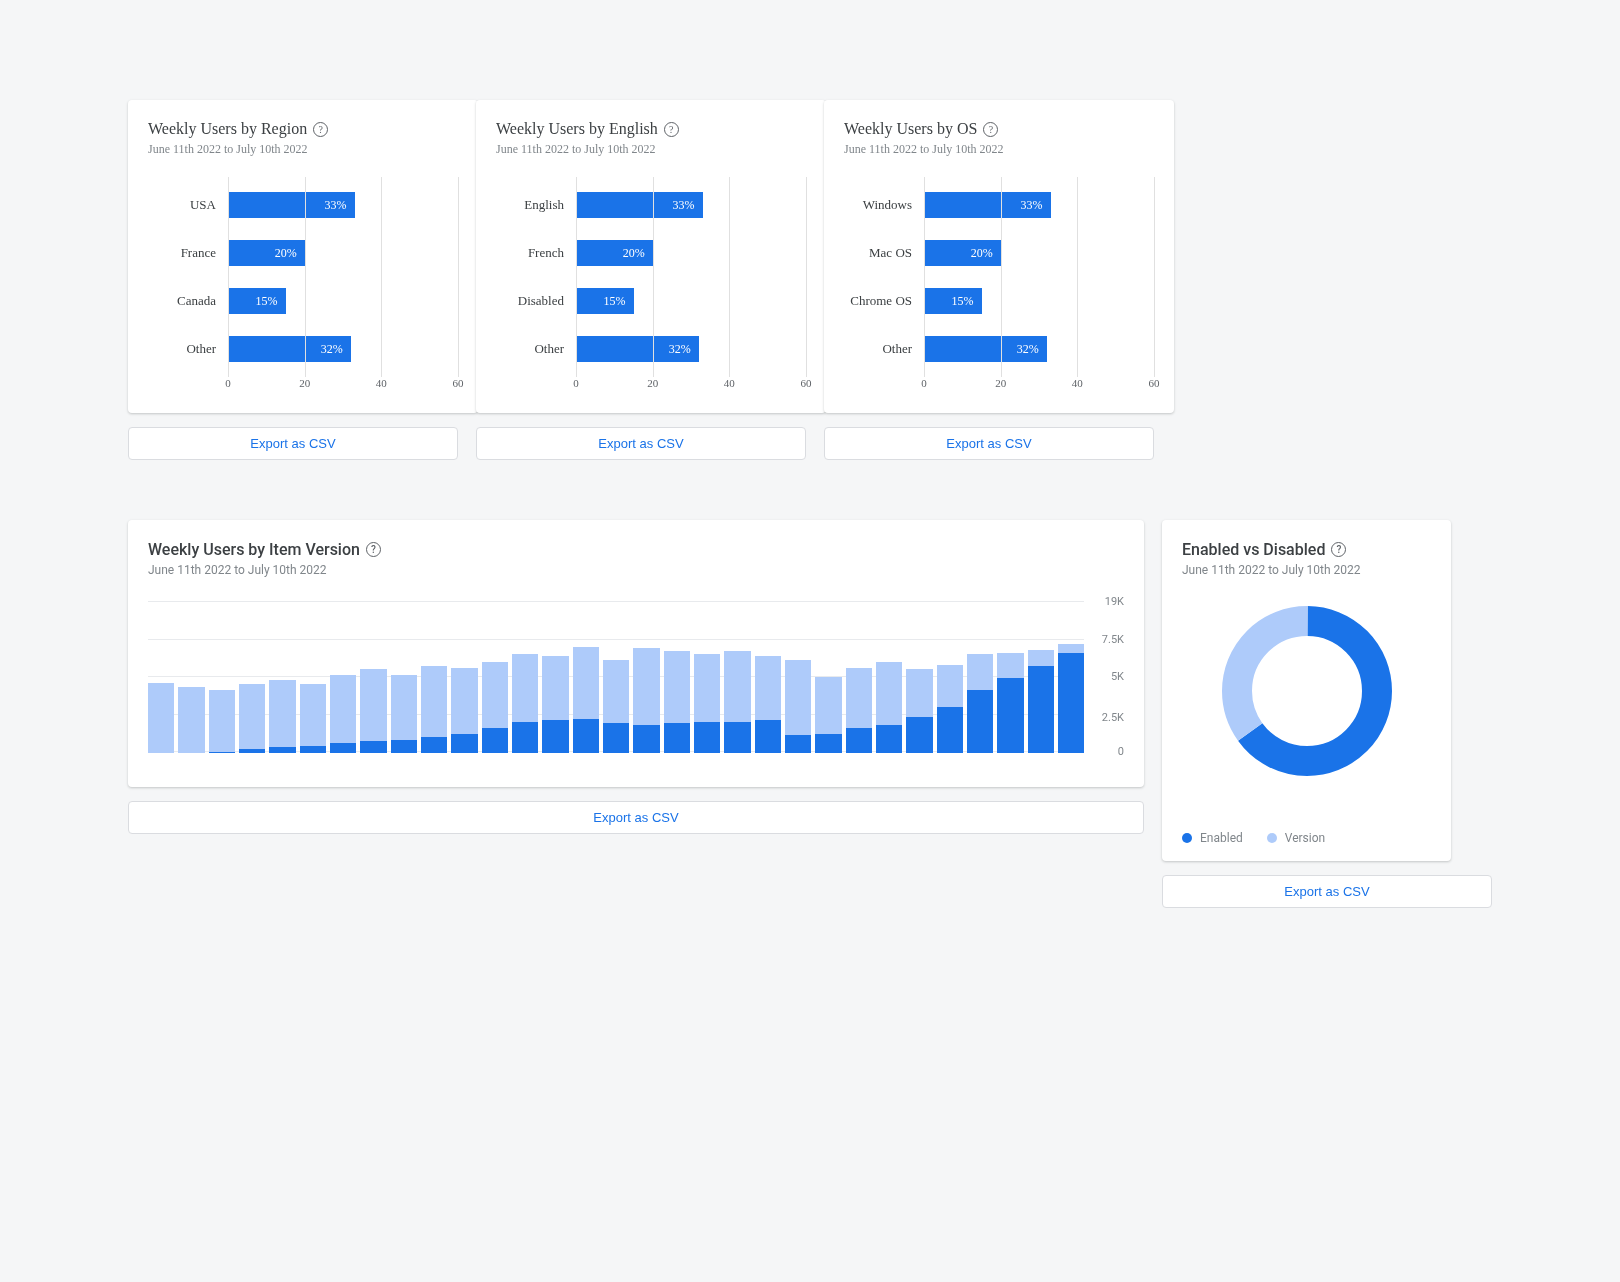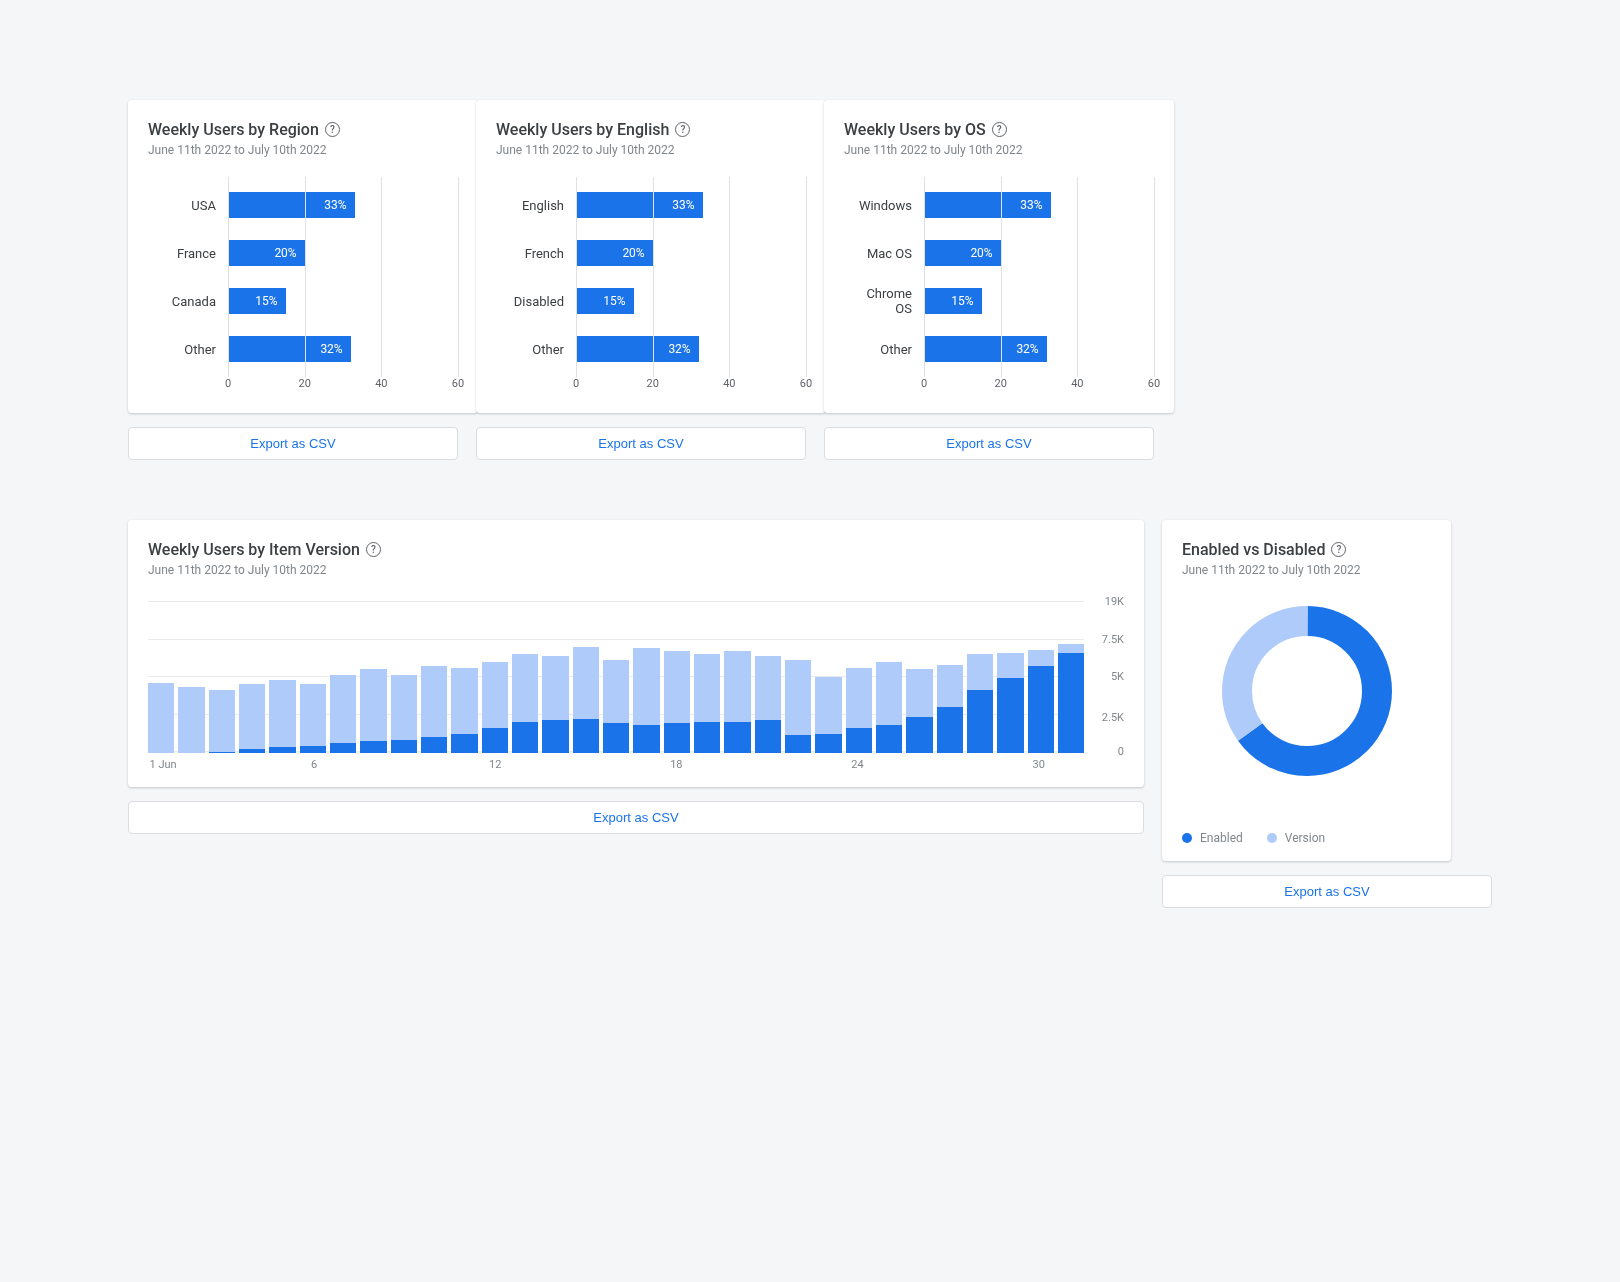--- a/index.html
+++ b/index.html
@@ -11,21 +11,21 @@
 }
 .dash { width: 1364px; }
 .row { display: flex; gap: 18px; margin-bottom: 60px; align-items:flex-start;}
 .card {
   background: #fff;
   border-radius: 4px;
   box-shadow: 0 1px 3px rgba(60,64,67,.15), 0 1px 2px rgba(60,64,67,.12);
   padding: 20px 20px 16px 20px;
   flex: 1 1 0;
 }
-.card.small { width: 350px; flex:0 0 auto; }
+.card.small { width: 350px; flex:0 0 auto;font-family:Liberation Serif, serif; }
 .card.wide { flex: 1 1 0; }
 .card.donut { width:289px; flex:0 0 auto; }
 .title { font-size: 16px; font-weight: 500; color: #3c4043; display:flex; align-items:center; gap:6px;}
 .subtitle { font-size: 12px; color: #80868b; margin-top: 4px; margin-bottom: 24px;}
 .help-icon {
   width: 15px; height: 15px; border: 1.2px solid #5f6368; border-radius: 50%;
   display:inline-flex; align-items:center; justify-content:center;
   font-size: 10px; color:#5f6368; font-weight:500;
 }
 
@@ -393,28 +393,20 @@
     </div>
               <div class="sbar">
       <div class="sbar-v1" style="height:16.5px"></div>
       <div class="sbar-v2" style="height:87px"></div>
     </div>
               <div class="sbar">
       <div class="sbar-v1" style="height:9px"></div>
       <div class="sbar-v2" style="height:100.5px"></div>
     </div>
             </div>
-            <div class="stacked-xaxis">
-              <div class="xlab" style="left:1.6129032258064515%">1 Jun</div>
-              <div class="xlab" style="left:17.741935483870968%">6</div>
-              <div class="xlab" style="left:37.096774193548384%">12</div>
-              <div class="xlab" style="left:56.451612903225815%">18</div>
-              <div class="xlab" style="left:75.80645161290323%">24</div>
-              <div class="xlab" style="left:95.16129032258065%">30</div>
-            </div>
           </div>
       </div>
       <button class="export-btn">Export as CSV</button>
     </div>
 
     <div class="col small">
       <div class="card donut">
         <div class="title">
           <span>Enabled vs Disabled</span>
           <span class="help-icon">?</span>

